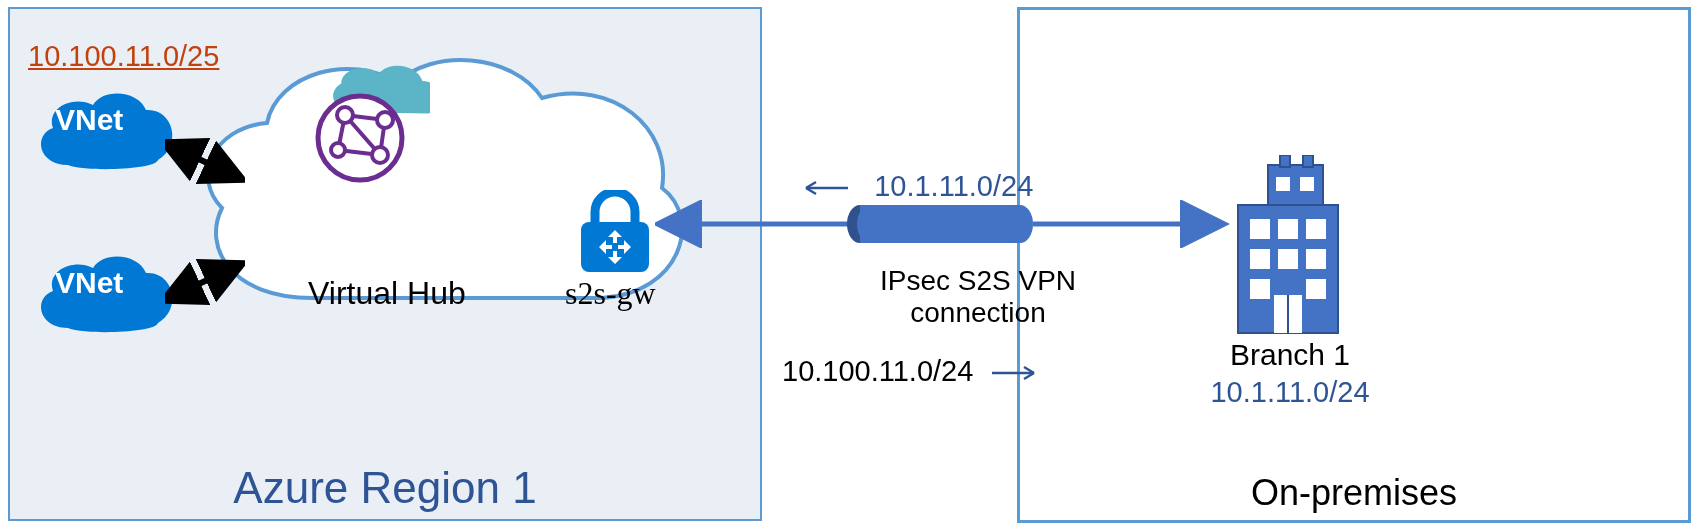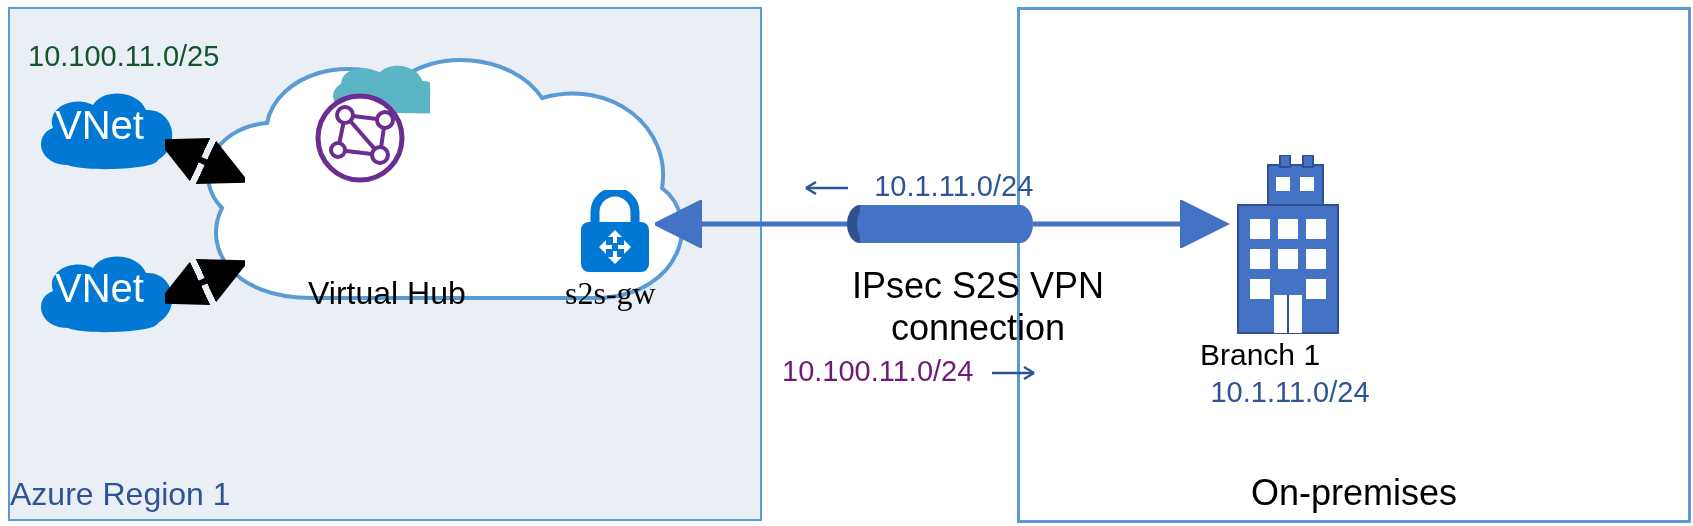--- a/index.html
+++ b/index.html
@@ -23,21 +23,22 @@
     top: 7px;
     width: 750px;
     height: 510px;
     background: #e9eff5;
     border: 2px solid #5b9bd5;
   }
   .azure-title {
     position: absolute;
     left: 0; right: 0;
     bottom: 6px;
-    font-size: 32px;
+    text-align: center;
+    font-size: 44px;
     color: #2f5496;
   }
   
   .onprem-box {
     position: absolute;
     left: 1017px;
     top: 7px;
     width: 668px;
     height: 510px;
     background: #ffffff;
@@ -48,34 +49,35 @@
     left: 0; right: 0;
     bottom: 6px;
     text-align: center;
     font-size: 36px;
     color: #000000;
   }
   
   .ip-label {
     position: absolute;
     font-size: 29px;
-    color: #14532d;
+    color: #c2410c;
     white-space: nowrap;
+    text-decoration: underline;
   }
   
   .vnet-cloud {
     position: absolute;
     width: 155px;
     height: 100px;
   }
   .vnet-text {
     position: absolute;
-    font-size: 40px;
+    font-size: 30px;
     color: #ffffff;
-    font-weight: 400;
+    font-weight: 700;
   }
   
   .hub-cloud {
     position: absolute;
     left: 182px;
     top: 38px;
     width: 510px;
     height: 300px;
   }
   .hub-title {
@@ -101,52 +103,52 @@
     top: 200px;
     width: 580px;
     height: 48px;
   }
   .conn-label {
     position: absolute;
     left: 848px;
     top: 265px;
     width: 260px;
     text-align: center;
-    font-size: 36px;
+    font-size: 28px;
     color: #000;
   }
   .adv-in {
     position: absolute;
     left: 800px;
     top: 170px;
     font-size: 29px;
     color: #2f5496;
   }
   .adv-out {
     position: absolute;
     left: 782px;
     top: 355px;
     font-size: 29px;
-    color: #701a75;
+    color: #000000;
     text-align: center;
   }
   
   .building {
     position: absolute;
     left: 1208px;
     top: 155px;
     width: 160px;
     height: 180px;
   }
   .branch-name {
     position: absolute;
     left: 1200px;
     top: 338px;
     width: 180px;
-    text-align: left;
+    text-align: center;
     font-size: 30px;
     color: #000;
   }
   .branch-ip {
     position: absolute;
     left: 1190px;
     top: 376px;
     width: 200px;
     text-align: center;
     font-size: 29px;

